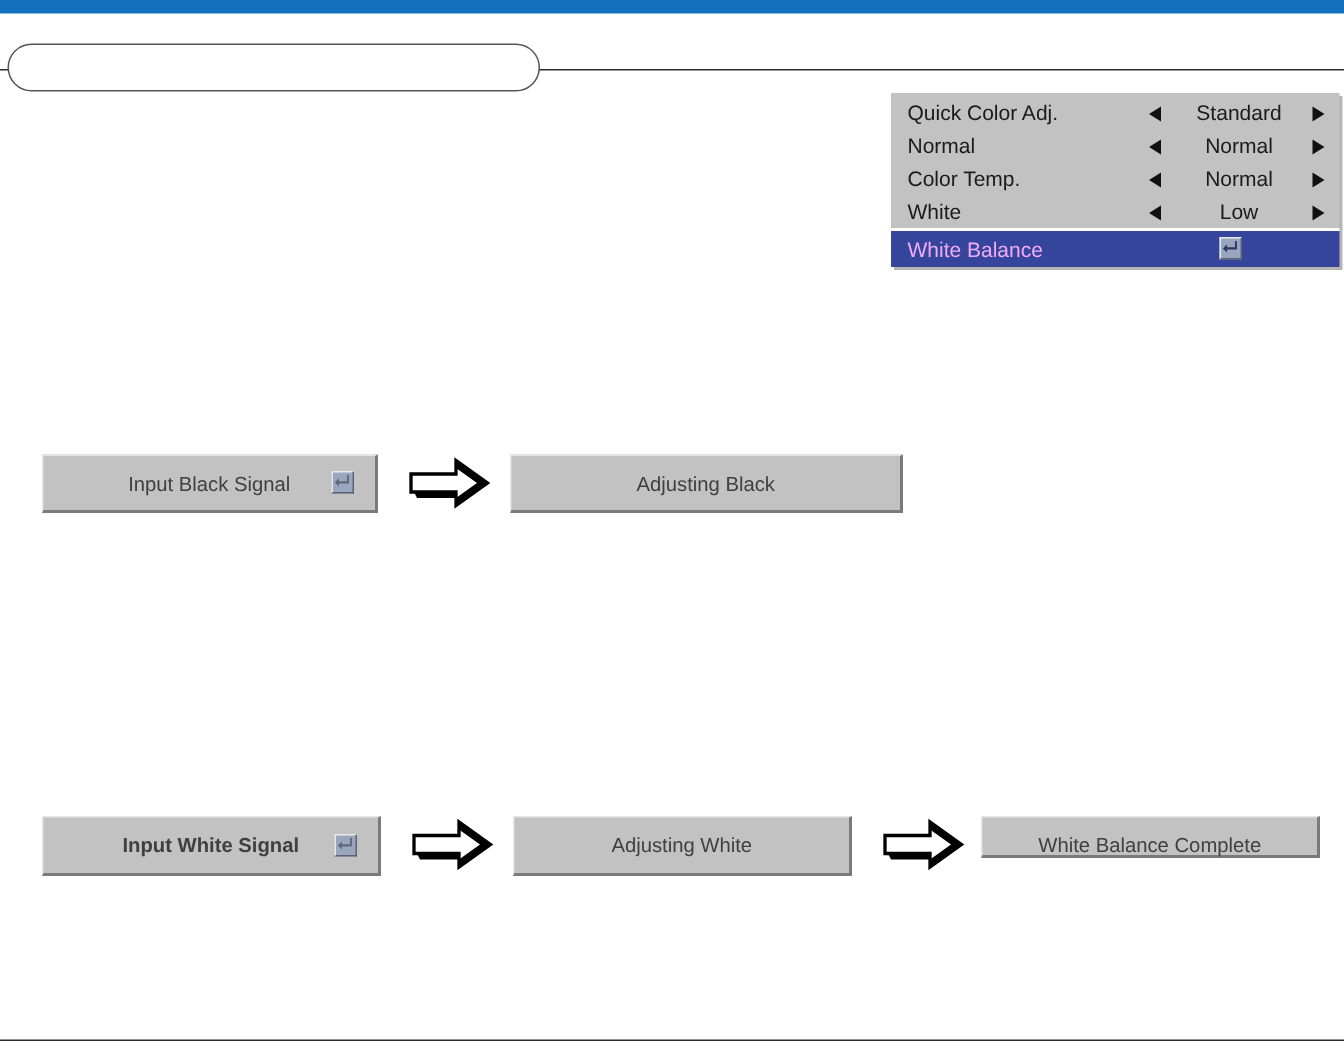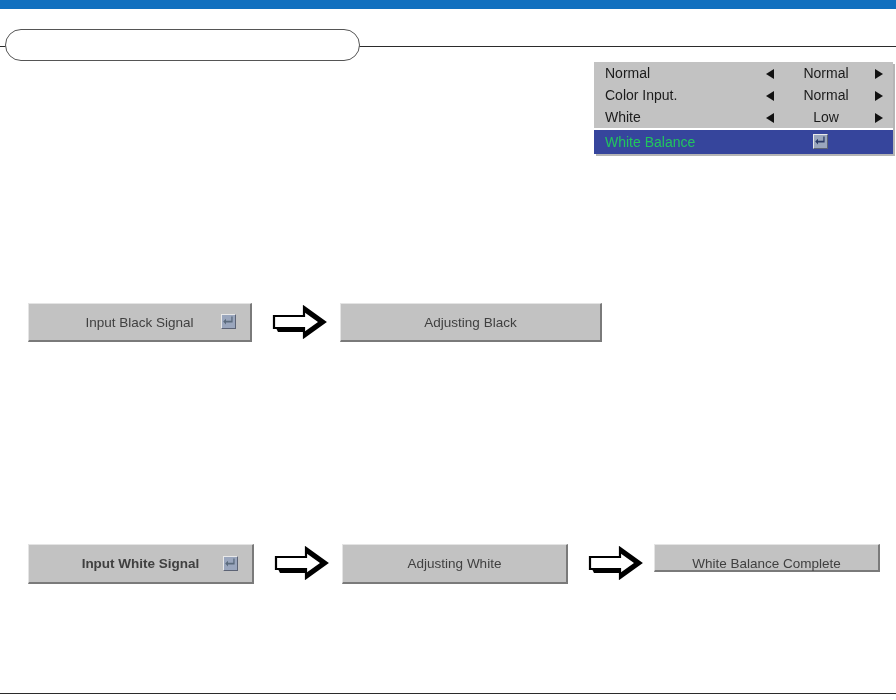--- a/index.html
+++ b/index.html
@@ -118,21 +118,21 @@
     height: 2px;
     background: #ffffff;
     width: 100%;
   }
   .osd-row.highlighted {
     background: #36459c;
     color: #ffffff;
     height: 24px;
     line-height: 24px;
   }
-  .osd-row.highlighted .osd-label { color: #22c55e; }
+  .osd-row.highlighted .osd-label { color: #f0abfc; }
 
   
   .enter-key {
     position: absolute;
     width: 15px;
     height: 15px;
     box-sizing: border-box;
     background: #9aa6bd;
     border: 1.5px solid #e9e9e9;
     border-right-color: #5c6375;
@@ -181,30 +181,36 @@
 <body>
 
 <div id="top-blue-bar"></div>
 <div id="header-rule"></div>
 <div id="header-pill">
   <span id="header-pill-label"></span>
 </div>
 
 <div id="osd-menu">
 
+  <div class="osd-row first">
+    <span class="osd-label">Quick Color Adj.</span>
+    <span class="osd-left-tri"></span>
+    <span class="osd-value">Standard</span>
+    <span class="osd-right-tri"></span>
+  </div>
 
   <div class="osd-row">
     <span class="osd-label">Normal</span>
     <span class="osd-left-tri"></span>
     <span class="osd-value">Normal</span>
     <span class="osd-right-tri"></span>
   </div>
 
   <div class="osd-row">
-    <span class="osd-label">Color Input.</span>
+    <span class="osd-label">Color Temp.</span>
     <span class="osd-left-tri"></span>
     <span class="osd-value">Normal</span>
     <span class="osd-right-tri"></span>
   </div>
 
   <div class="osd-row">
     <span class="osd-label">White</span>
     <span class="osd-left-tri"></span>
     <span class="osd-value">Low</span>
     <span class="osd-right-tri"></span>

